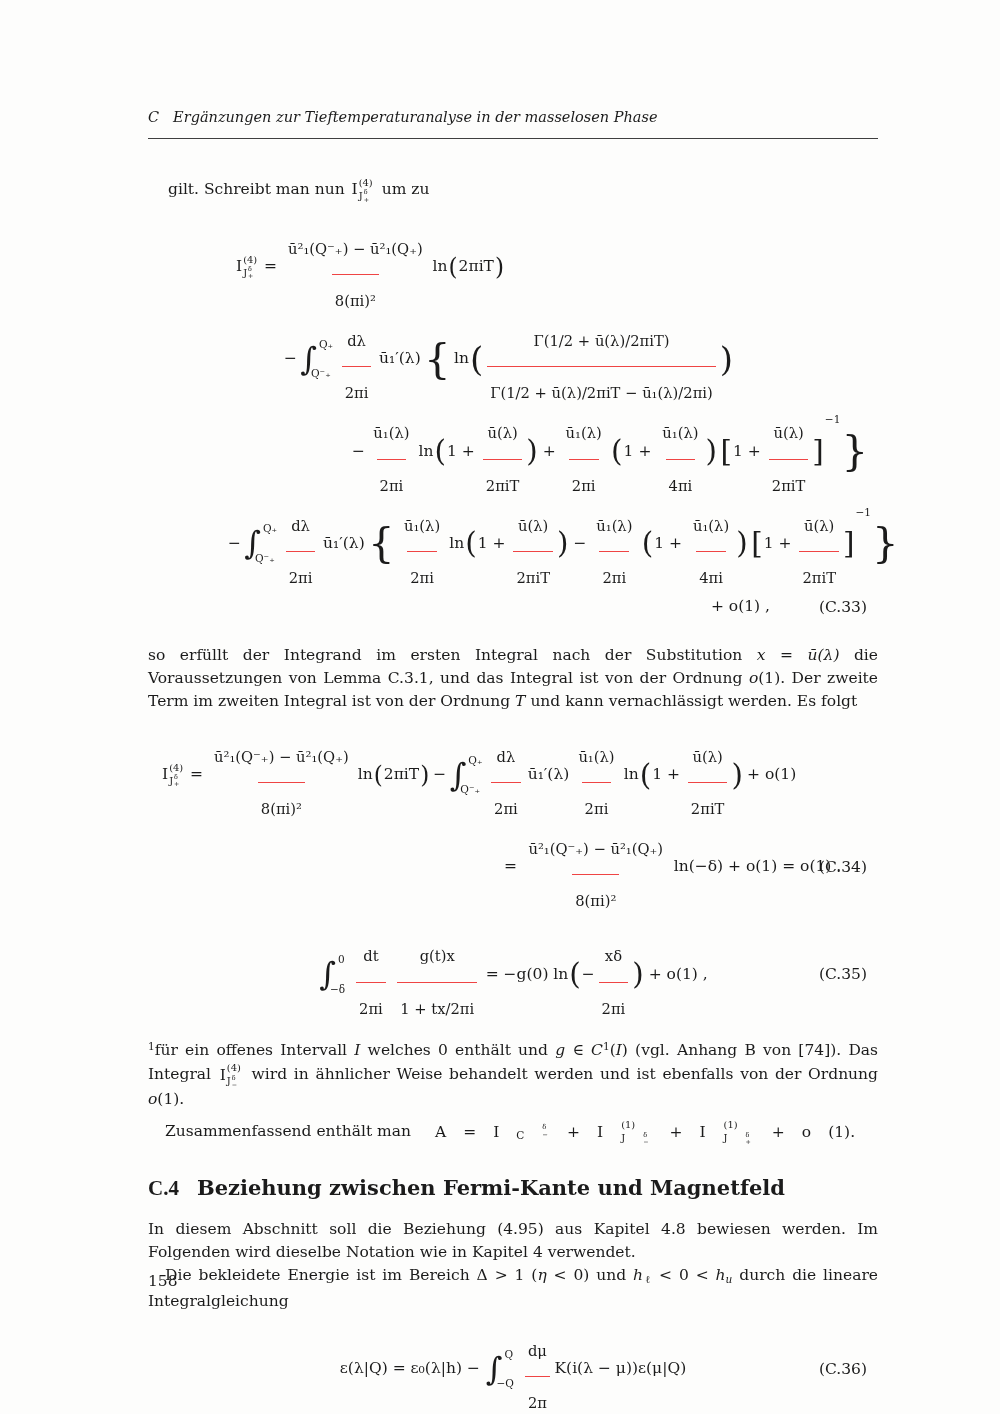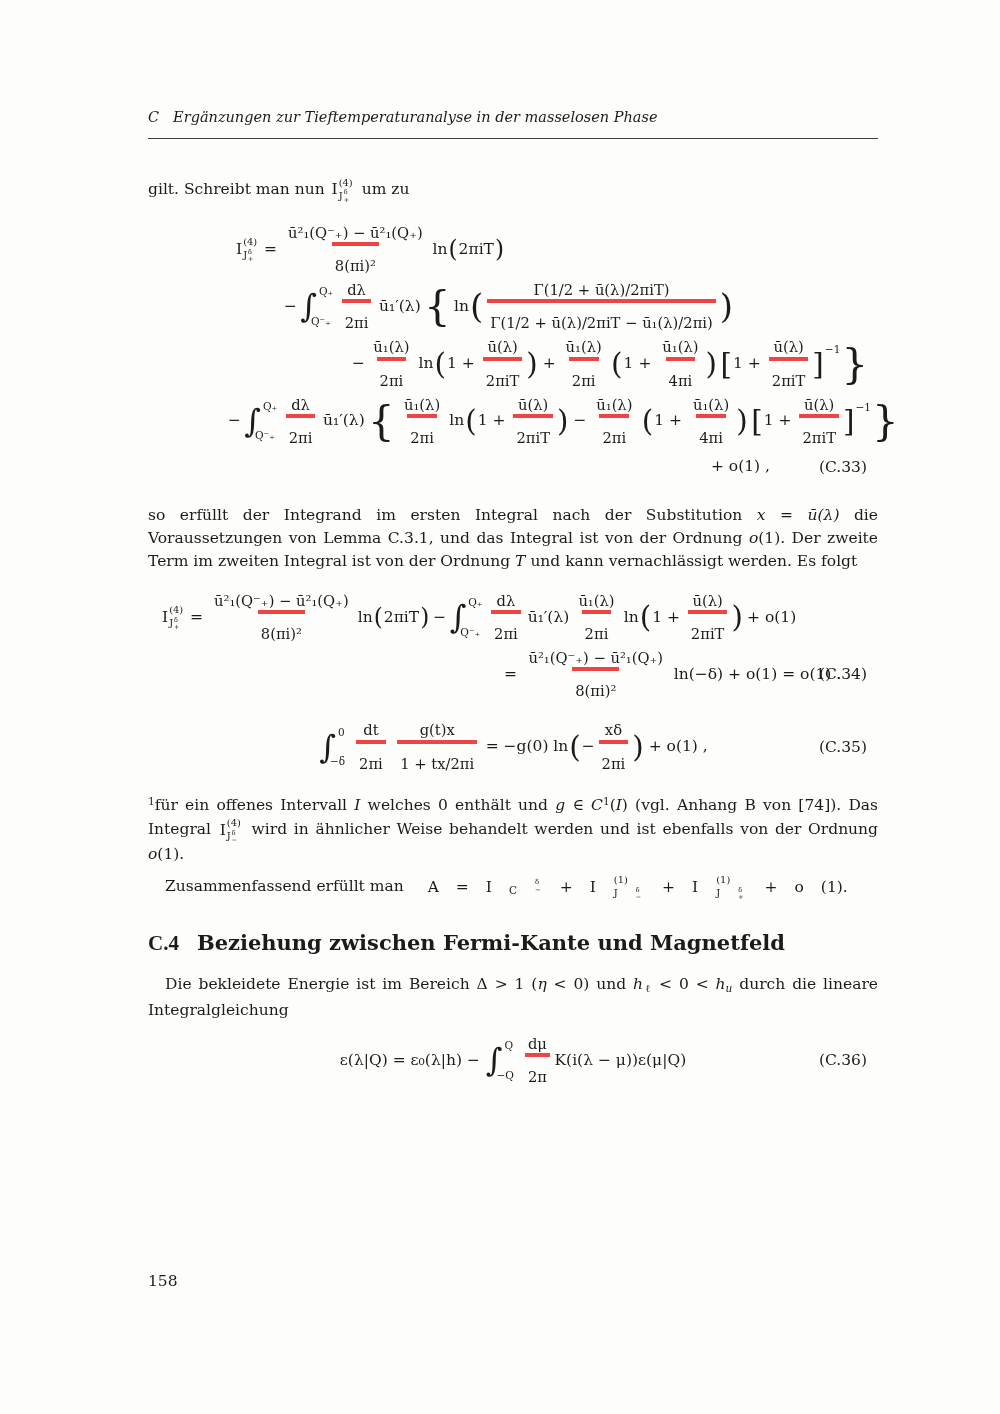--- a/index.html
+++ b/index.html
@@ -19,21 +19,21 @@
   .running-head{
     display:flex; align-items:baseline;
     font-style:italic; font-size:14.5px;
     border-bottom:1px solid #3f3f3f;
     padding-bottom:9px;
   }
   .rh-letter{ margin-right:14px; }
 
   
   .para{ margin:0; text-align:justify; }
-  .p-intro{ margin-top:38px; }
+  .p-intro{ margin-top:38px;margin-left:20px; }
   .p-mt{ margin-top:14px; }
   .indent{ text-indent:17px; }
   .seg-sup{ vertical-align:0.45em; font-size:0.68em; }
   .seg-sub{ vertical-align:-0.25em; font-size:0.68em; }
   .mi{ font-style:italic; }
 
   
   .equation{ margin:20px 0 22px; }
   .eq-c34{ margin:18px 0 20px; }
   .eq-c35{ margin:16px 0 18px; }
@@ -41,23 +41,23 @@
   .eq-line{ position:relative; display:flex; align-items:center; min-height:30px; margin:5px 0; }
   .eq-line.center{ justify-content:center; }
   .eq-math{ display:flex; align-items:center; flex-wrap:nowrap; }
   .eq-math > *{ flex-shrink:0; }
   .push-right{ margin-left:auto; }
   .eq-tag{ position:absolute; right:11px; top:50%; transform:translateY(-50%); }
   .eq-math span{ white-space:pre; }
   .mr{ font-style:normal; }
 
   .frac{ display:inline-flex; flex-direction:column; align-items:center; margin:0 3px; font-size:0.95em; }
-  .num,.den{ display:flex; align-items:center; justify-content:flex-end; padding:0 3px; line-height:1.3; }
+  .num,.den{ display:flex; align-items:center; justify-content:flex-end; padding:0 3px; line-height:1.3;margin-top:16px; }
   .num > *,.den > *{ flex-shrink:0; }
-  .den{ border-top:4px solid #ef4444; padding-top:10px; }
+  .den{ border-top:1px solid #ef4444; padding-top:16px; }
 
   .int{ display:inline-flex; align-items:center; margin:0 4px 0 1px; }
   .int-sym{ font-size:32px; line-height:0; display:inline-block; }
   .int-lims{ display:inline-flex; flex-direction:column; justify-content:space-between; height:40px; font-size:10.5px; line-height:1; margin-left:-2px; }
   .lim-u{ display:inline-flex; transform:translateX(4px); }
   .lim-d{ display:inline-flex; transform:translateX(-4px); }
 
   .bigd{ line-height:0; display:inline-block; margin:0 1px; }
   .stack{ display:inline-flex; flex-direction:column; align-items:flex-start; font-size:0.64em; line-height:1.15; margin:0 2px 0 1px; }
   .st-u,.st-d{ display:inline-flex; align-items:center; }
@@ -312,21 +312,21 @@
                 <span class="mi mr">δ</span>
               </span>
               <span class="st-d">
                 <span class="mr">−</span>
               </span>
             </span>
           </span>
         </span>
       </span><span><span class=""> wird in ähnlicher Weise behandelt werden und ist ebenfalls von der Ordnung </span><span class="mi">o</span><span class="">(1).</span></span></p>
 
-  <p class="para indent" style="margin-top:8px"><span><span class="">Zusammenfassend erfüllt man </span></span><span class="imath">
+  <p class="para indent" style="margin-top:8px"><span><span class="">Zusammenfassend enthält man </span></span><span class="imath">
         <span class="mi mr">A</span>
         <span class="mr"> = </span>
         <span class="mi mr">I</span>
         <span class="msub">
           <span class="mi mr">C</span>
           <span class="stack">
             <span class="st-u">
               <span class="mi mr">δ</span>
             </span>
             <span class="st-d">
@@ -373,20 +373,21 @@
         <span class="mr"> + </span>
         <span class="mi mr">o</span>
         <span class="mr">(1).</span>
       </span></p>
 
   <h2 class="section-head">
     <span class="sec-num">C.4</span>
     <span class="sec-title">Beziehung zwischen Fermi-Kante und Magnetfeld</span>
   </h2>
 
+  <p class="para"><span class="">In diesem Abschnitt soll die Beziehung (4.95) aus Kapitel 4.8 bewiesen werden. Im Folgenden wird dieselbe Notation wie in Kapitel 4 verwendet.</span></p>
 
   <p class="para indent"><span class="">Die bekleidete Energie ist im Bereich </span><span class="">Δ</span><span class=""> &gt; 1 (</span><span class="mi">η</span><span class=""> &lt; 0) und </span><span class="mi">h</span><span class="seg-sub">ℓ</span><span class=""> &lt; 0 &lt; </span><span class="mi">h</span><span class="mi seg-sub">u</span><span class=""> durch die lineare Integralgleichung</span></p>
 
   <div class="equation eq-c36">
     <div class="eq-line center">
       <span class="eq-math">
           <span class="mi mr">ε</span>
           <span class="mr">(</span>
           <span class="mi mr">λ</span>
           <span class="mr">|</span>

